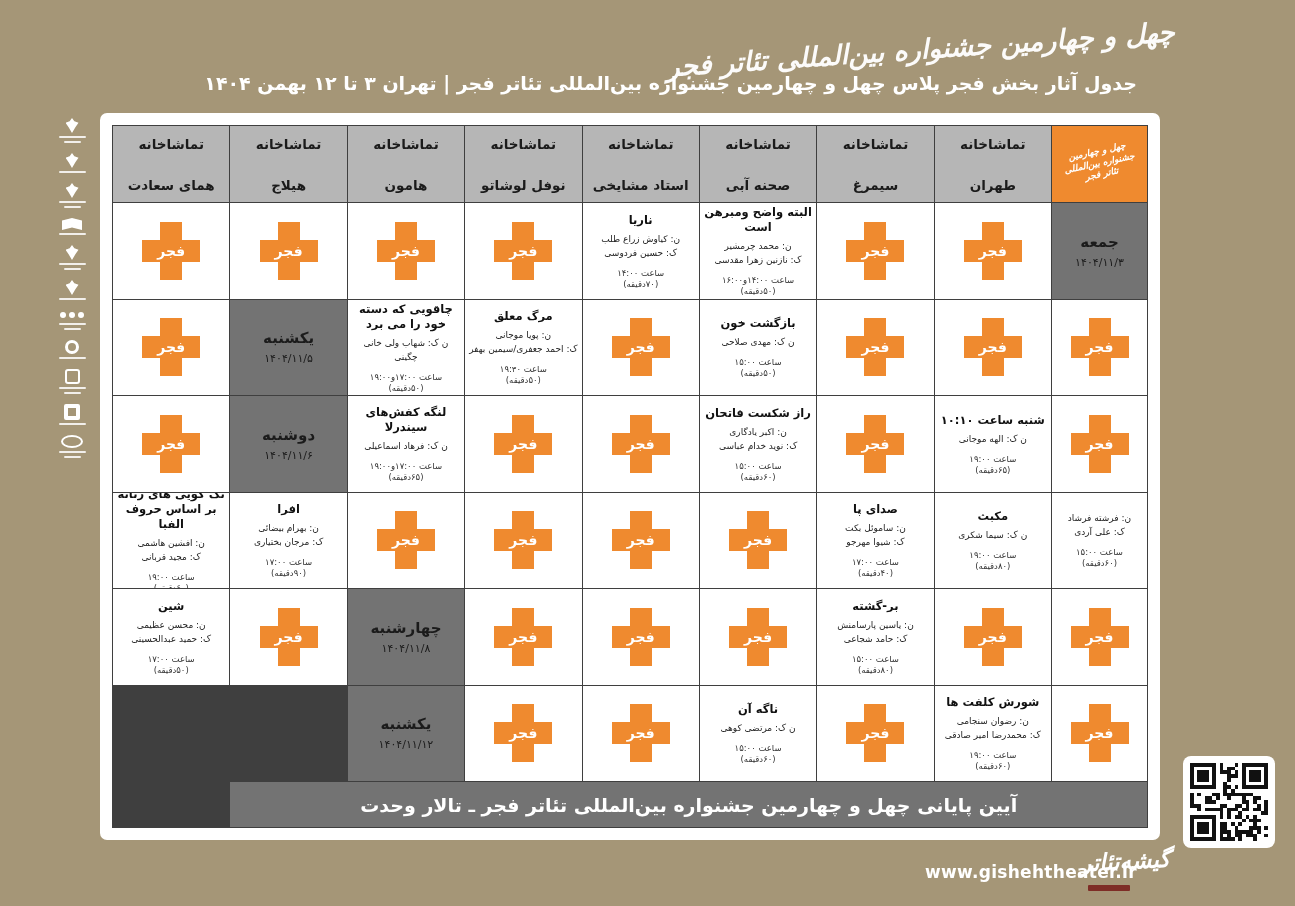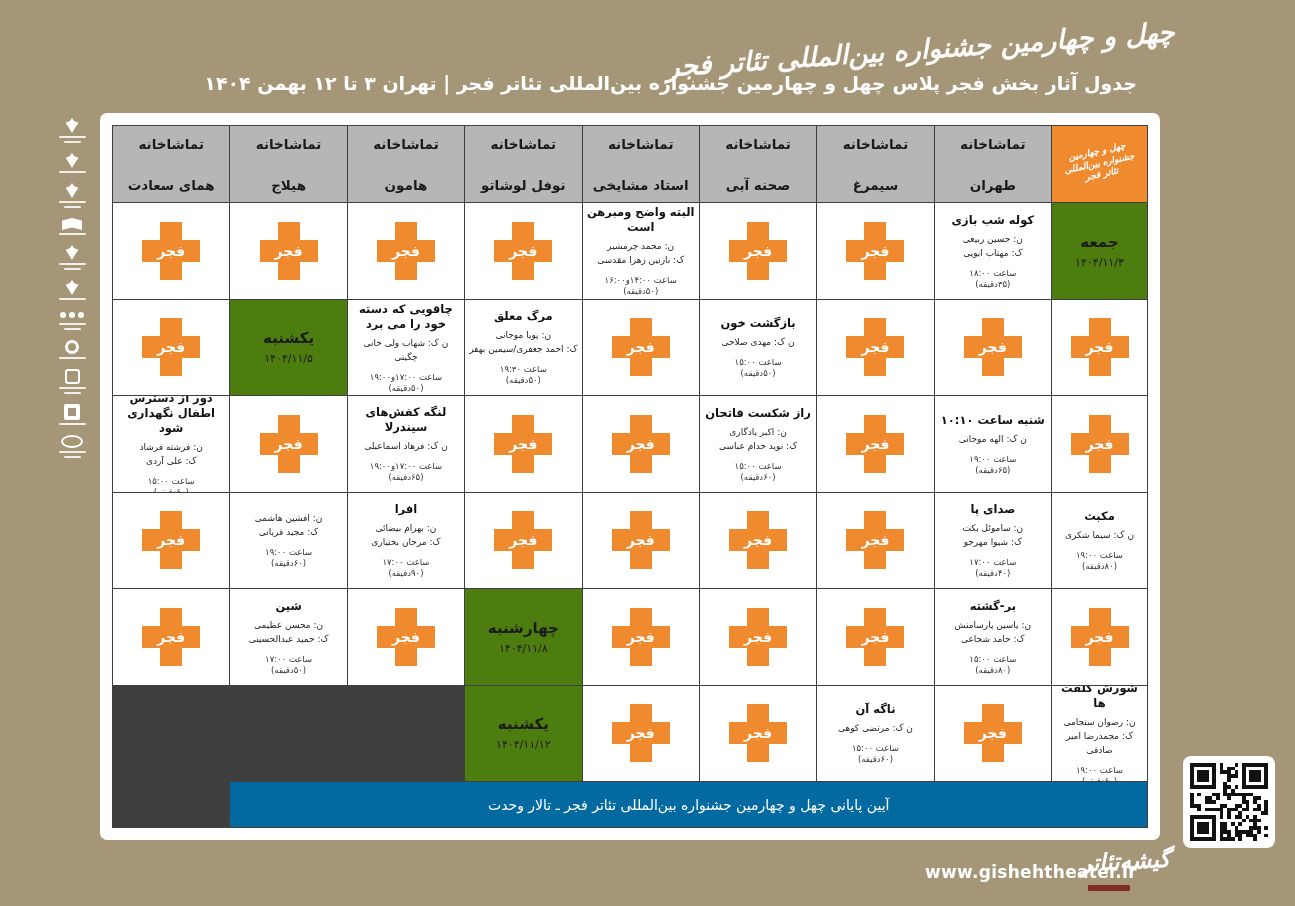--- a/index.html
+++ b/index.html
@@ -50,36 +50,36 @@
     grid-template-rows:76px repeat(6,1fr) 45px;
     gap:1px;background:#3f3f3f;border:1px solid #3f3f3f;
   }
   .cell{background:#fff;display:flex;flex-direction:column;
     align-items:center;justify-content:center;text-align:center;overflow:hidden}
   .corner{background:#ef8a2f}
   .corner-text{color:#fff;font-size:9px;font-weight:bold;font-style:italic;
     line-height:1.3;padding:0 6px;direction:rtl;transform:rotate(-12deg)}
   .venue{background:#b6b6b6;gap:25px}
   .venue-line{font-weight:bold;font-size:13.5px;color:#1b1b1b;direction:rtl}
-  .datecell{background:#4d7c0f;gap:5px}
+  .datecell{background:#737373;gap:5px}
   .dayname{font-weight:bold;font-size:15px;color:#1b1b1b;direction:rtl}
   .daydate{font-weight:normal;font-size:11px;color:#1b1b1b;direction:rtl}
   .showcell{padding:6px 4px;direction:rtl}
   .show-title{font-weight:bold;font-size:11.5px;line-height:1.3;color:#111;margin-bottom:5px}
   .show-credits{display:flex;flex-direction:column}
   .show-credit{font-size:9px;line-height:1.55;color:#222}
   .show-time{font-size:8.5px;color:#333;margin-top:7px}
   .show-duration{font-size:8.5px;color:#333;margin-top:1px}
   .fajr-cross{position:relative;width:58px;height:58px}
   .fajr-cross::before{content:"";position:absolute;top:18px;left:0;width:58px;height:22px;background:#ef8a2f}
   .fajr-cross::after{content:"";position:absolute;left:18px;top:0;width:22px;height:58px;background:#ef8a2f}
   .fajr-word{position:absolute;inset:0;z-index:1;display:flex;align-items:center;
     justify-content:center;color:#fff;font-weight:bold;font-size:14px}
-  .banner{background:#0369a1;grid-column:span 8;color:#fff;font-weight:normal;
-    font-size:14px;direction:rtl;letter-spacing:.2px}
+  .banner{background:#737373;grid-column:span 8;color:#fff;font-weight:bold;
+    font-size:19px;direction:rtl;letter-spacing:.2px}
   
   .qr-box{position:absolute;left:1183px;top:756px;width:92px;height:92px;
     background:#fff;border-radius:8px;padding:7px}
   .qr-box svg{width:78px;height:78px;display:block}
   .website{position:absolute;top:862px;left:925px;color:#fff;
     font-weight:bold;font-size:17px;letter-spacing:.3px}
   .gisheh-logo{position:absolute;top:848px;left:1080px;color:#fff;
     font-weight:bold;font-style:italic;font-size:23px;direction:rtl;
     transform:rotate(-3deg);white-space:nowrap}
   .gisheh-sub{position:absolute;top:885px;left:1088px;width:42px;height:6px;
@@ -178,47 +178,47 @@
         <div class="venue-line">هیلاج</div>
       </div>
       <div class="cell venue">
         <div class="venue-line">تماشاخانه</div>
         <div class="venue-line">همای سعادت</div>
       </div>
       <div class="cell datecell">
         <div class="dayname">جمعه</div>
         <div class="daydate">۱۴۰۴/۱۱/۳</div>
       </div>
-      <div class="cell showcell">
-        <div class="show-title">کوله شب بازی</div>
-        <div class="show-credits">
-          <div class="show-credit">ن: حسین ربیعی</div>
-          <div class="show-credit">ک: مهتاب ابویی</div>
-        </div>
-        <div class="show-time">ساعت ۱۸:۰۰</div>
-        <div class="show-duration">(۳۵دقیقه)</div>
-      </div>
       <div class="cell logocell">
         <div class="fajr-cross">
           <span class="fajr-word">فجر</span>
         </div>
       </div>
       <div class="cell logocell">
         <div class="fajr-cross">
           <span class="fajr-word">فجر</span>
         </div>
       </div>
       <div class="cell showcell">
         <div class="show-title">البته واضح ومبرهن است</div>
         <div class="show-credits">
           <div class="show-credit">ن: محمد چرمشیر</div>
           <div class="show-credit">ک: نازنین زهرا مقدسی</div>
         </div>
         <div class="show-time">ساعت ۱۴:۰۰و۱۶:۰۰</div>
         <div class="show-duration">(۵۰دقیقه)</div>
+      </div>
+      <div class="cell showcell">
+        <div class="show-title">ناریا</div>
+        <div class="show-credits">
+          <div class="show-credit">ن: کیاوش زراع طلب</div>
+          <div class="show-credit">ک: حسین فردوسی</div>
+        </div>
+        <div class="show-time">ساعت ۱۴:۰۰</div>
+        <div class="show-duration">(۷۰دقیقه)</div>
       </div>
       <div class="cell logocell">
         <div class="fajr-cross">
           <span class="fajr-word">فجر</span>
         </div>
       </div>
       <div class="cell logocell">
         <div class="fajr-cross">
           <span class="fajr-word">فجر</span>
         </div>
@@ -325,27 +325,30 @@
         </div>
       </div>
       <div class="cell showcell">
         <div class="show-title">لنگه کفش‌های سیندرلا</div>
         <div class="show-credits">
           <div class="show-credit">ن ک: فرهاد اسماعیلی</div>
         </div>
         <div class="show-time">ساعت ۱۷:۰۰و۱۹:۰۰</div>
         <div class="show-duration">(۶۵دقیقه)</div>
       </div>
-      <div class="cell logocell">
-        <div class="fajr-cross">
-          <span class="fajr-word">فجر</span>
-        </div>
-      </div>
-      <div class="cell showcell">
-        <div class="show-title">دور از دسترس اطفال نگهداری شود</div>
+      <div class="cell datecell">
+        <div class="dayname">دوشنبه</div>
+        <div class="daydate">۱۴۰۴/۱۱/۶</div>
+      </div>
+      <div class="cell logocell">
+        <div class="fajr-cross">
+          <span class="fajr-word">فجر</span>
+        </div>
+      </div>
+      <div class="cell showcell">
         <div class="show-credits">
           <div class="show-credit">ن: فرشته فرشاد</div>
           <div class="show-credit">ک: علی آردی</div>
         </div>
         <div class="show-time">ساعت ۱۵:۰۰</div>
         <div class="show-duration">(۶۰دقیقه)</div>
       </div>
       <div class="cell showcell">
         <div class="show-title">مکبث</div>
         <div class="show-credits">
@@ -386,20 +389,21 @@
       <div class="cell showcell">
         <div class="show-title">افرا</div>
         <div class="show-credits">
           <div class="show-credit">ن: بهرام بیضائی</div>
           <div class="show-credit">ک: مرجان بختیاری</div>
         </div>
         <div class="show-time">ساعت ۱۷:۰۰</div>
         <div class="show-duration">(۹۰دقیقه)</div>
       </div>
       <div class="cell showcell">
+        <div class="show-title">تک گویی های زنانه بر اساس حروف الفبا</div>
         <div class="show-credits">
           <div class="show-credit">ن: افشین هاشمی</div>
           <div class="show-credit">ک: مجید قربانی</div>
         </div>
         <div class="show-time">ساعت ۱۹:۰۰</div>
         <div class="show-duration">(۶۰دقیقه)</div>
       </div>
       <div class="cell logocell">
         <div class="fajr-cross">
           <span class="fajr-word">فجر</span>

